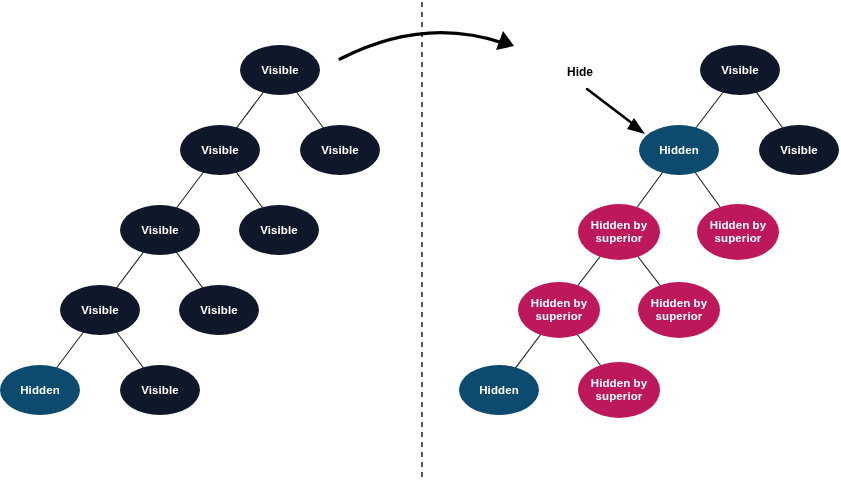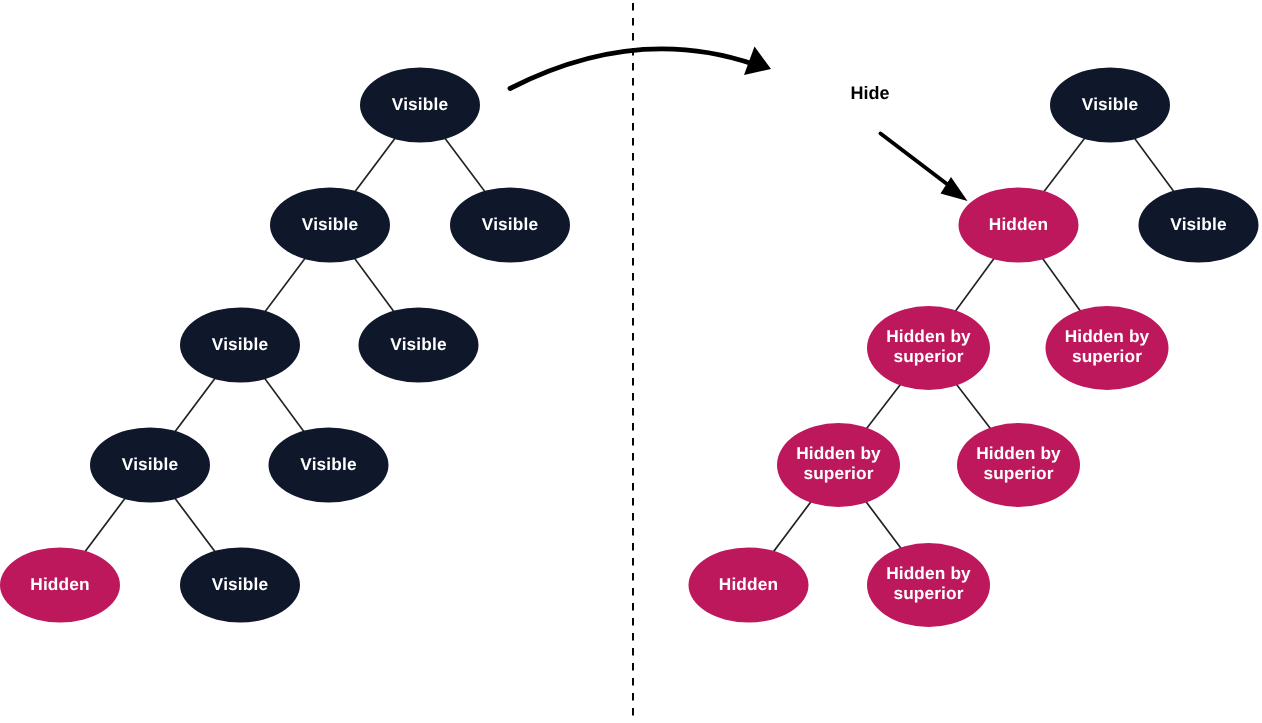--- a/index.html
+++ b/index.html
@@ -35,21 +35,21 @@
     color: #ffffff;
     font-weight: bold;
     font-size: 11.5px;
     line-height: 13px;
     letter-spacing: 0.1px;
     box-sizing: border-box;
     padding: 0 4px;
     z-index: 2;
   }
   .node.visible  { background: #0f172a; }
-  .node.hidden   { background: #be185d; }
+  .node.hidden   { background: #0c4a6e; }
   .node.bysup    { background: #be185d; }
 
   .hide-label {
     position: absolute;
     font-size: 12px;
     font-weight: bold;
     color: #000000;
     white-space: nowrap;
     z-index: 3;
   }
@@ -85,21 +85,21 @@
       <path d="M 340,59 Q 424,16 503,43" fill="none" stroke="#000000" stroke-width="3.2" stroke-linecap="round"></path>
       <polygon points="503,31 514,46 496,50" fill="#000000"></polygon>
     </g>
 
     <g>
       <line x1="587" y1="89" x2="637" y2="127" stroke="#000000" stroke-width="2.6" stroke-linecap="round"></line>
       <polygon points="645,134 627,129 634,118" fill="#000000"></polygon>
     </g>
   </svg>
 
-  <span class="hide-label" style="left:567px; top:55px;">Hide</span>
+  <span class="hide-label" style="left:567px; top:65px;">Hide</span>
 
   <div id="nodes-layer">
       <div class="node visible" style="left: 240px; top: 45px; width: 80px; height: 50px;">
         <span>Visible</span>
       </div>
       <div class="node visible" style="left: 180px; top: 125px; width: 80px; height: 50px;">
         <span>Visible</span>
       </div>
       <div class="node visible" style="left: 300px; top: 125px; width: 80px; height: 50px;">
         <span>Visible</span>

